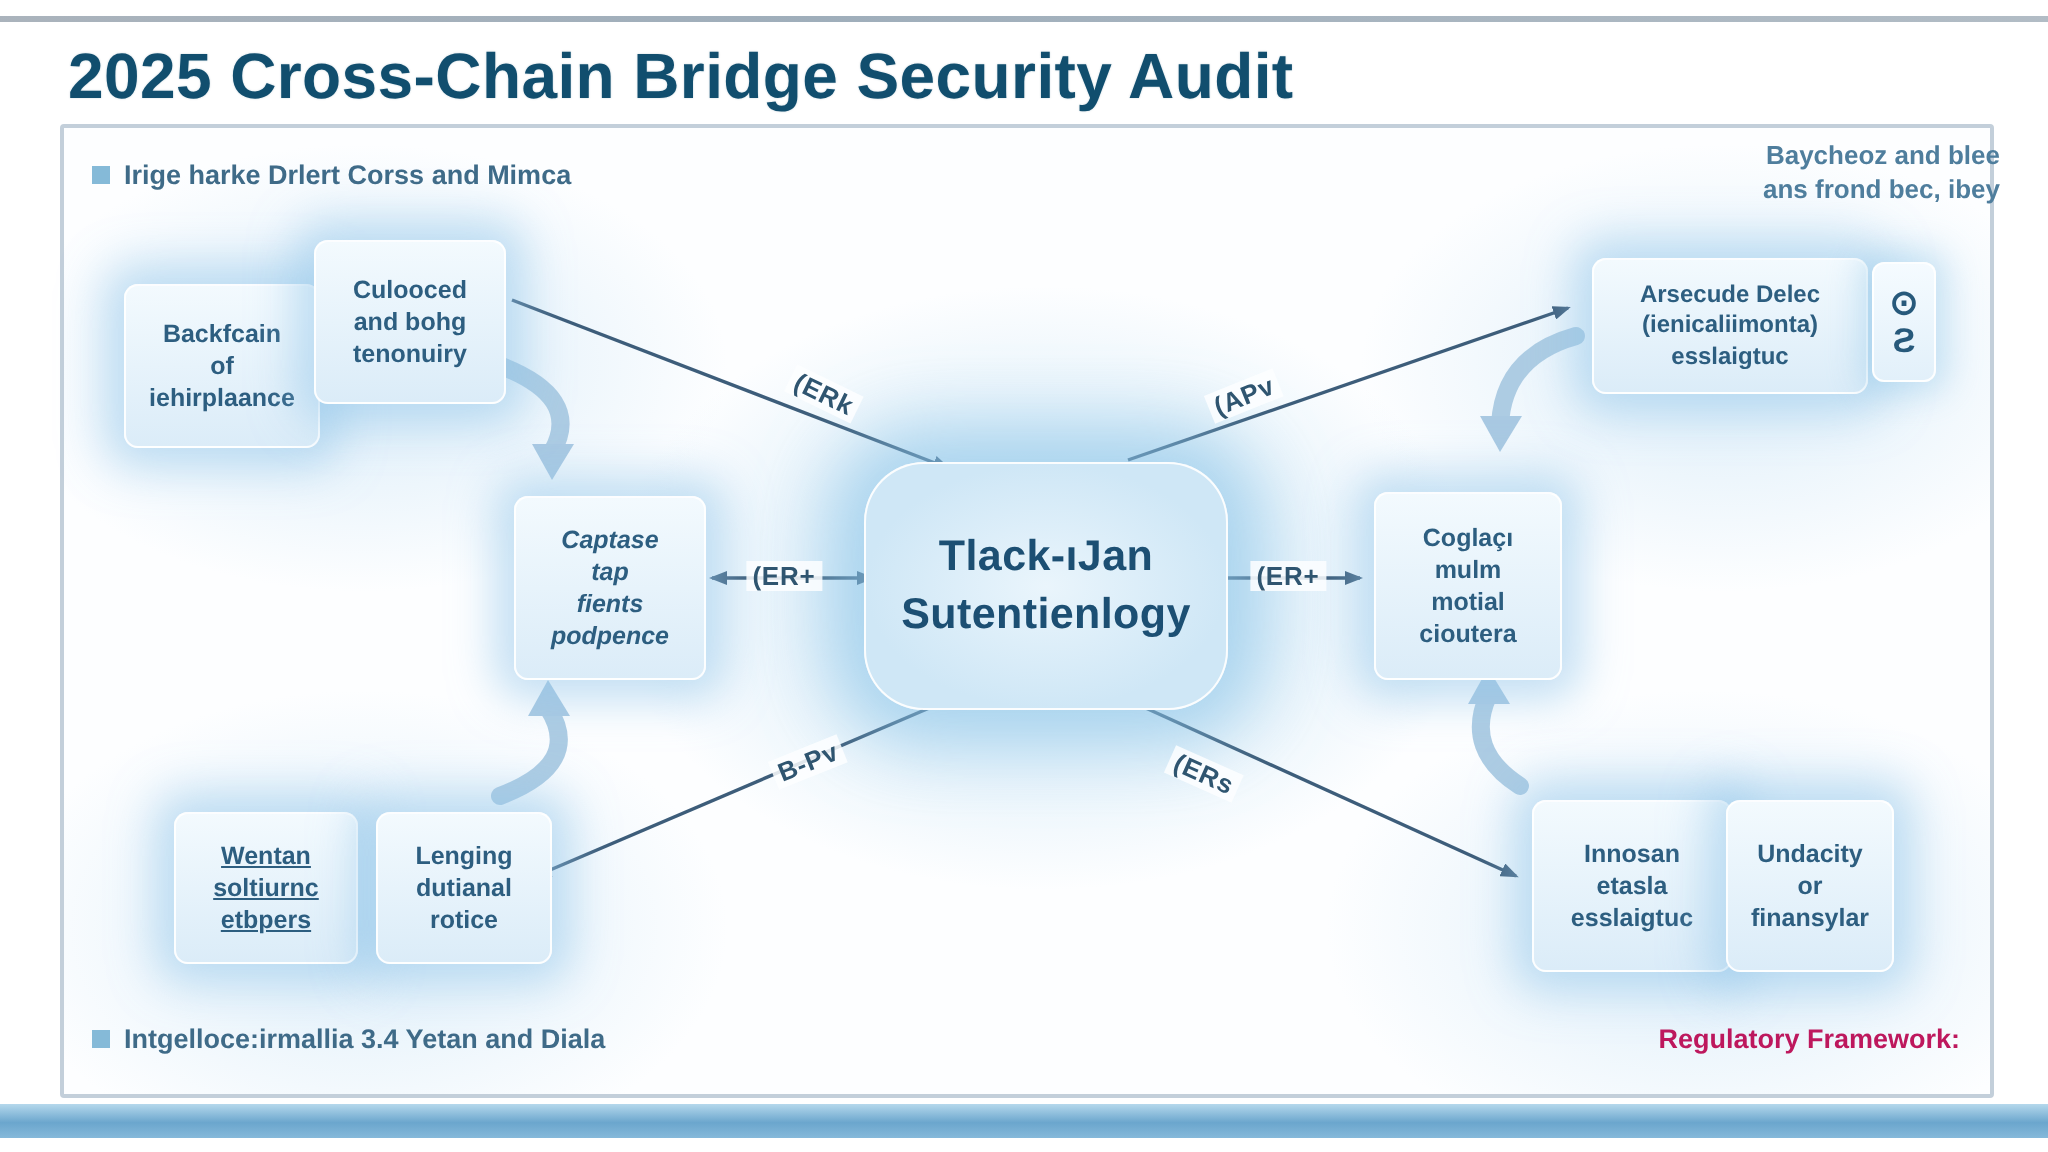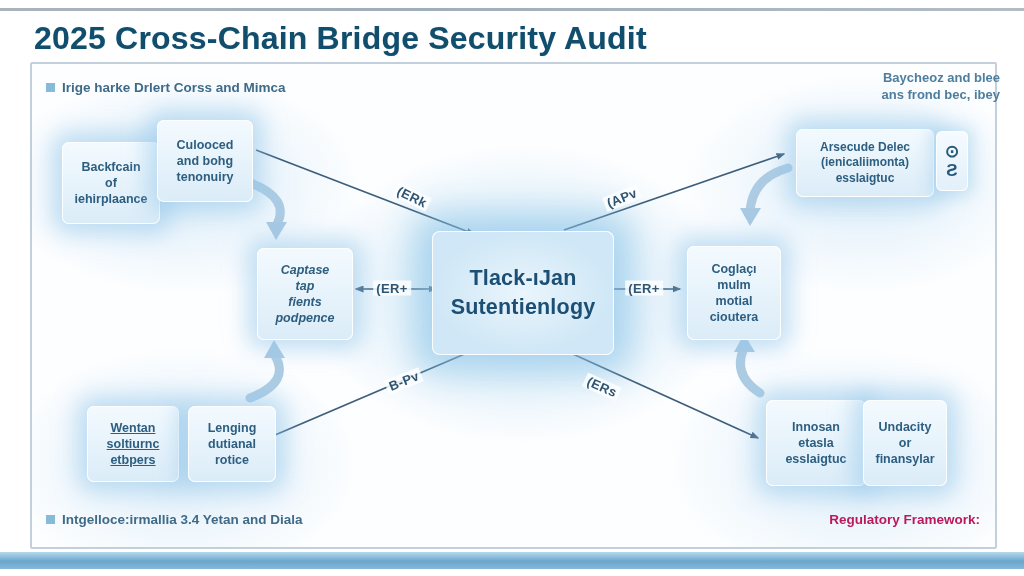--- a/index.html
+++ b/index.html
@@ -38,21 +38,21 @@
         box-shadow:0 0 22px 10px rgba(147,199,233,.55);padding:2px;}
   .node-tl-a{left:62px; top:120px;width:92px;height:76px;margin-top:22px;}
   .node-tl-b{left:157px;top:120px;width:90px;height:76px;}
   .node-tr  {left:796px;top:129px;width:132px;height:62px;font-size:12px;}
   .node-ml  {left:257px;top:248px;width:90px;height:86px;font-style:italic;}
   .node-mr  {left:687px;top:246px;width:88px;height:88px;}
   .node-bl-a{left:87px; top:406px;width:86px;height:70px;text-decoration:underline;}
   .node-bl-b{left:188px;top:406px;width:82px;height:70px;}
   .node-br-a{left:766px;top:400px;width:94px;height:80px;}
   .node-br-b{left:863px;top:400px;width:78px;height:80px;}
-  .node-center{left:432px;top:231px;width:176px;height:118px;border-radius:8px;
+  .node-center{left:432px;top:231px;width:176px;height:118px;border-radius:30px;
         font-size:21.5px;line-height:1.35;color:#1c4f73;font-weight:800;
         background:radial-gradient(closest-side,#eaf5fc,#cfe7f6);
         box-shadow:0 0 34px 18px rgba(140,196,232,.65);letter-spacing:.2px;}
   
   .icon-box{left:936px;top:131px;width:30px;height:58px;border-radius:6px;
         border:1px solid rgba(255,255,255,.9);background:linear-gradient(180deg,#f5fbff,#e2f0fa);
         box-shadow:0 0 16px 6px rgba(147,199,233,.45);display:flex;flex-direction:column;
         align-items:center;justify-content:center;gap:2px;color:#27597b;}
   .icon-box .glyph{font-size:17px;font-weight:700;line-height:1;}
   

